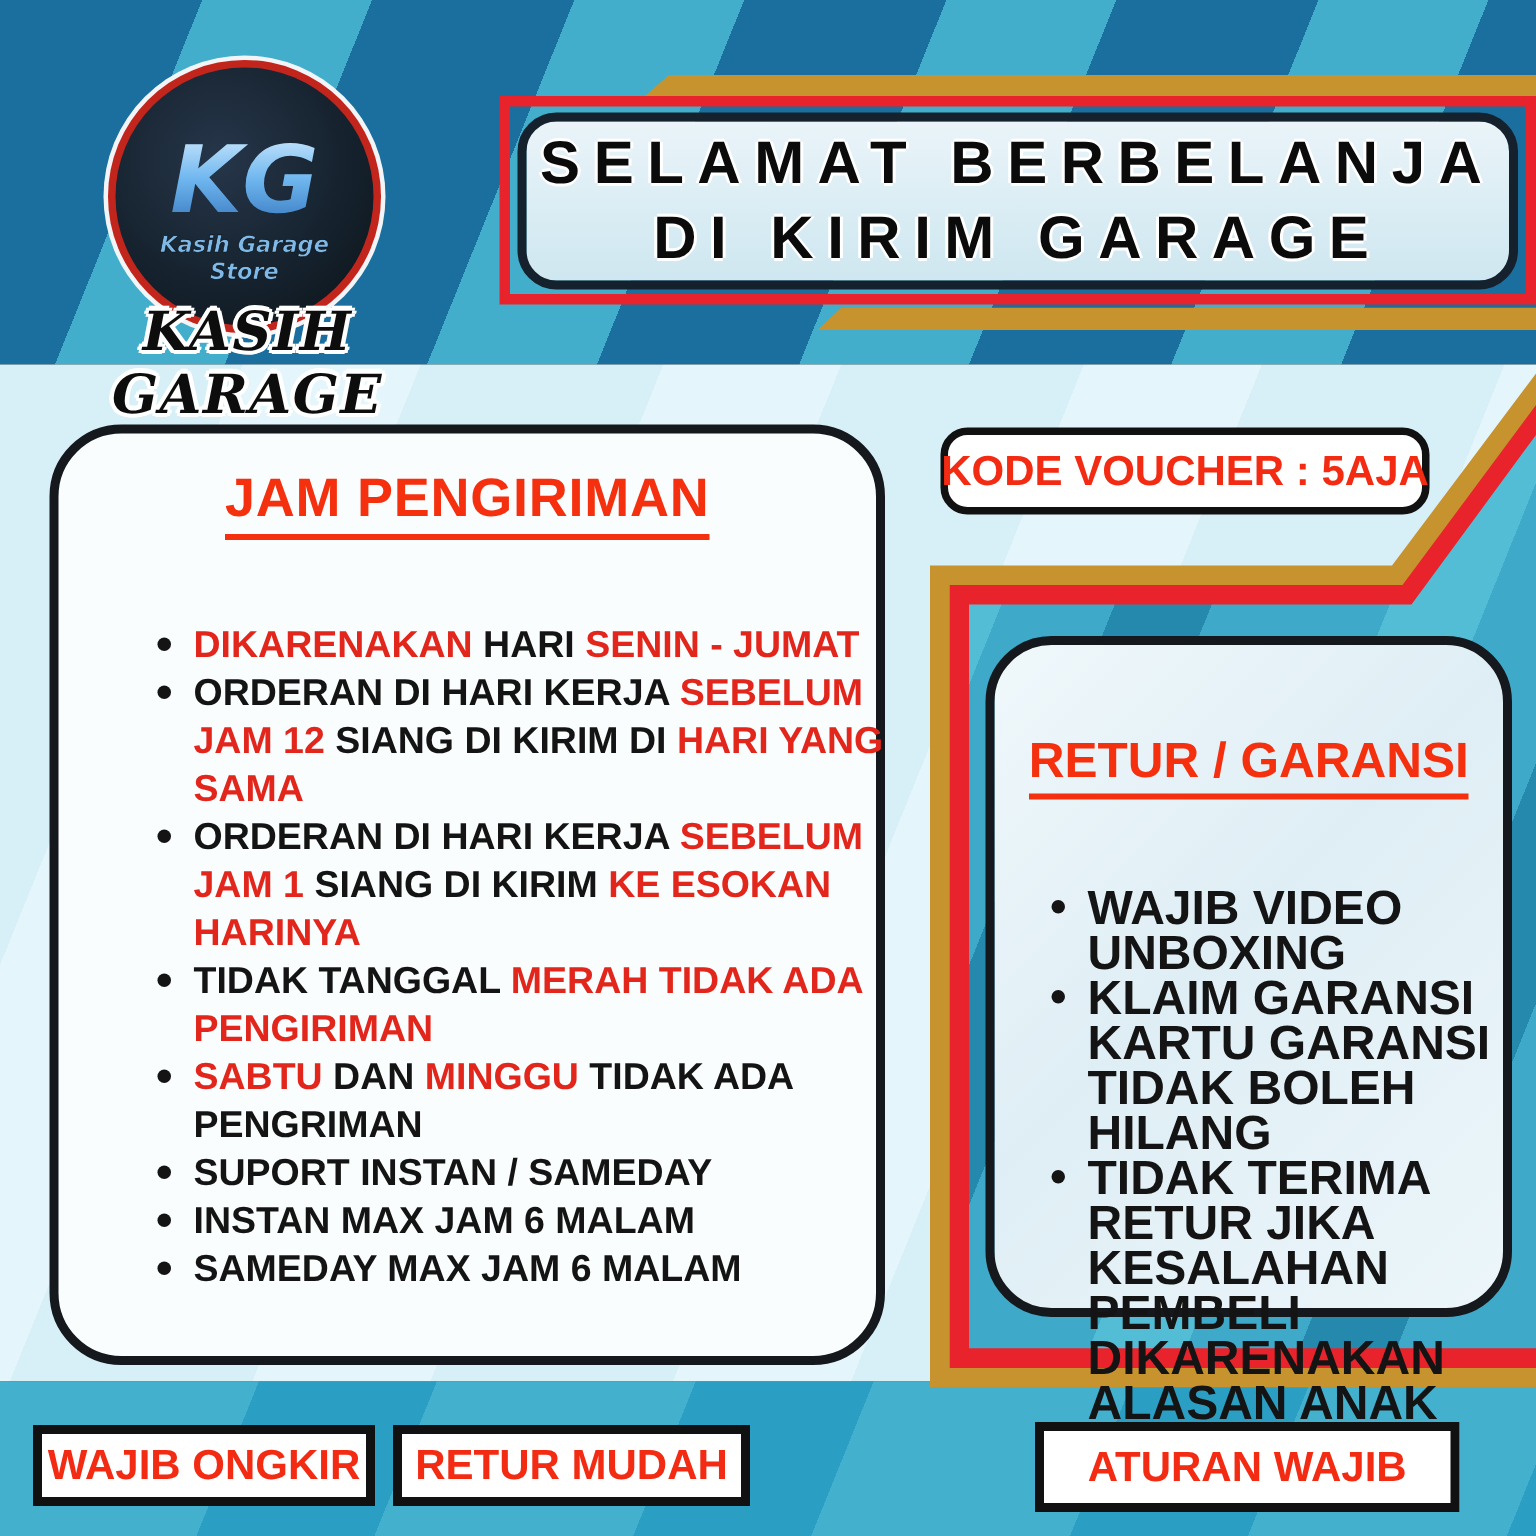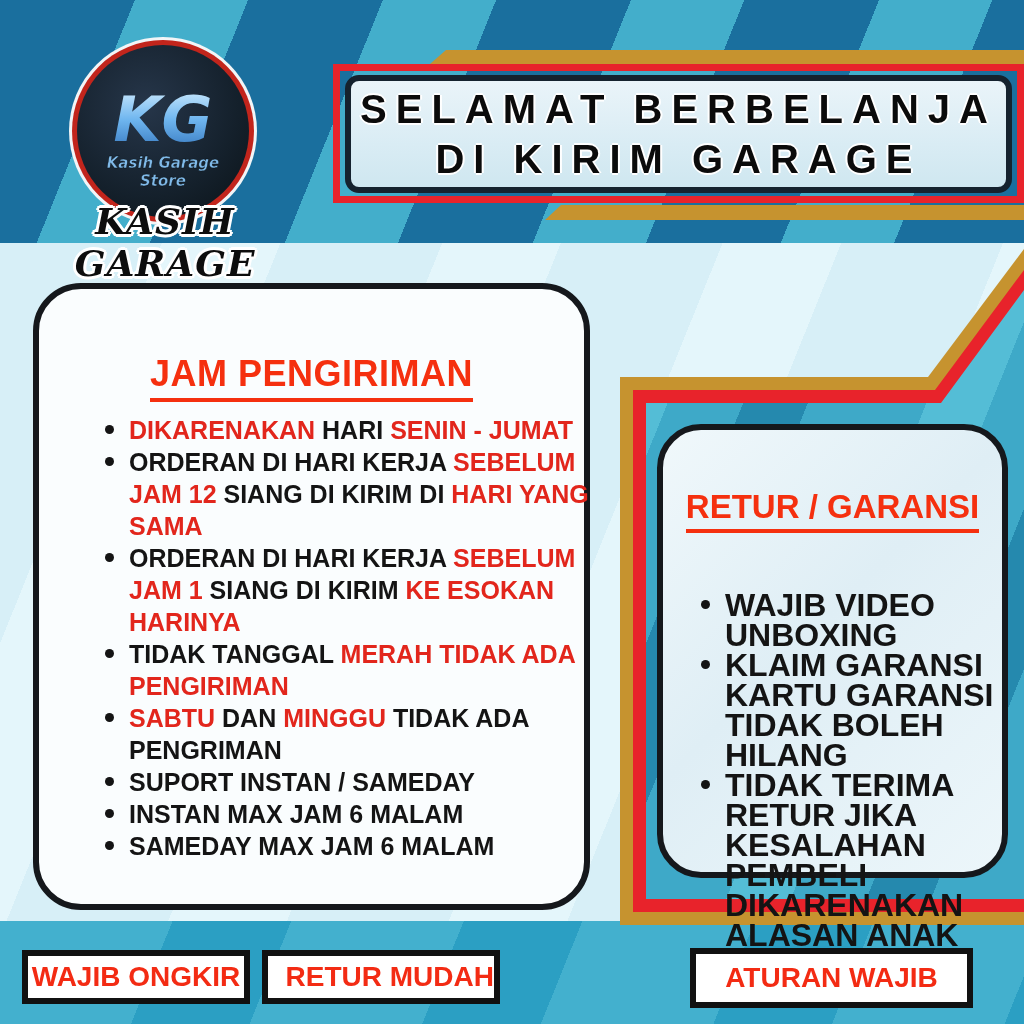--- a/index.html
+++ b/index.html
@@ -17,21 +17,21 @@
   
   .gold-stripe-1{position:absolute;left:0;top:0;width:1024px;height:1024px;background:#c6932f;
     clip-path:polygon(430px 64px,446px 50px,1024px 50px,1024px 64px);}
   .gold-stripe-2{position:absolute;left:0;top:0;width:1024px;height:1024px;background:#c6932f;
     clip-path:polygon(545px 220px,561px 205px,1024px 205px,1024px 220px);}
 
   
   .banner-red{position:absolute;left:333px;top:64px;width:691px;height:139px;
     border:7px solid #e8232b;box-sizing:border-box;}
   .banner-inner{position:absolute;left:345px;top:75px;width:667px;height:118px;
-    box-sizing:border-box;border:6px solid #15222e;border-radius:14px;
+    box-sizing:border-box;border:6px solid #15222e;border-radius:26px;
     background:linear-gradient(180deg,#eaf4f9 0%,#d9ecf4 60%,#cfe7f0 100%);
     display:flex;flex-direction:column;align-items:center;justify-content:center;}
   .banner-line{font-size:40px;font-weight:bold;letter-spacing:9px;color:#0b0b0b;
     line-height:50px;white-space:nowrap;
     text-shadow:-2px 0 #fff,2px 0 #fff,0 -2px #fff,0 2px #fff;}
 
   
   .logo-wrap{position:absolute;left:68px;top:36px;width:190px;height:190px;}
   .brand-name{position:absolute;left:0px;top:200px;width:330px;text-align:center;
     font-family:"DejaVu Serif",serif;font-style:italic;font-weight:bold;font-size:36px;
@@ -57,21 +57,21 @@
   
   .panel-left{position:absolute;left:33px;top:283px;width:557px;height:627px;
     box-sizing:border-box;background:#fafdfe;border:6px solid #15181c;border-radius:48px;}
   .panel-right{position:absolute;left:657px;top:424px;width:351px;height:454px;
     box-sizing:border-box;border:6px solid #15181c;border-radius:44px;
     background:linear-gradient(135deg,#f0f8fb 0%,#dfeef5 45%,#ecf6fa 100%);}
   .panel-title{position:absolute;left:0;width:100%;text-align:center;}
   .panel-title span{display:inline-block;font-weight:bold;color:#f5300f;
     border-bottom:4px solid #f5300f;padding-bottom:3px;}
   .panel-left .panel-title{top:22px;}
-  .panel-left .panel-title span{font-size:36px;letter-spacing:0.5px;margin-top:42px;}
+  .panel-left .panel-title span{font-size:36px;letter-spacing:0.5px;}
   .panel-right .panel-title{top:58px;}
   .panel-right .panel-title span{font-size:33px;}
 
   ul.policy{list-style:none;margin:0;padding:0;position:absolute;}
   ul.policy li{position:relative;padding-left:26px;font-weight:bold;}
   ul.policy li::before{content:"";position:absolute;left:2px;width:9px;height:9px;
     border-radius:50%;background:#141414;}
   .shipping-list{left:64px;top:125px;width:505px;}
   .shipping-list li{font-size:25px;line-height:32px;}
   .shipping-list li::before{top:11px;}
@@ -79,21 +79,21 @@
   .returns-list li{font-size:32px;line-height:30px;color:#141414;}
   .returns-list li::before{top:10px;}
   .seg-red{color:#e2261c;}
   .seg-black{color:#141414;}
 
   
   .foot-badge{position:absolute;box-sizing:border-box;background:#fff;border:6px solid #111;
     display:flex;align-items:center;justify-content:center;}
   .foot-badge span{font-weight:bold;color:#f32b13;font-size:28px;white-space:nowrap;}
   .badge-free{left:22px;top:950px;width:228px;height:54px;}
-  .badge-retur{left:262px;top:950px;width:238px;height:54px;justify-content:flex-end;}
+  .badge-retur{left:262px;top:950px;width:238px;height:54px;}
   .badge-aturan{left:690px;top:948px;width:283px;height:60px;}
 </style>
 </head>
 <body>
 
 <div id="canvas">
 
   <div class="top-band"></div>
   <div class="mid-band"></div>
   <div class="bottom-band"></div>
@@ -127,20 +127,23 @@
       <circle cx="95" cy="95" r="94" fill="#f2f5f7"></circle>
       <circle cx="95" cy="95" r="91" fill="#c2251c"></circle>
       <circle cx="95" cy="95" r="86" fill="url(#logoBg)"></circle>
       <text x="95" y="105" text-anchor="middle" font-family="DejaVu Sans, sans-serif" font-size="62" font-weight="bold" font-style="italic" fill="url(#kgGrad)">KG</text>
       <text x="95" y="132" text-anchor="middle" font-family="DejaVu Sans, sans-serif" font-size="15" font-weight="bold" font-style="italic" fill="#7fb9e8" stroke="#0a1115" stroke-width="0.4">Kasih Garage</text>
       <text x="95" y="150" text-anchor="middle" font-family="DejaVu Sans, sans-serif" font-size="15" font-weight="bold" font-style="italic" fill="#7fb9e8" stroke="#0a1115" stroke-width="0.4">Store</text>
     </svg>
   </div>
   <div class="brand-name">KASIH GARAGE</div>
 
+  <div class="voucher">
+    <span>KODE VOUCHER : 5AJA</span>
+  </div>
 
   <div class="panel-left">
     <div class="panel-title">
       <span>JAM PENGIRIMAN</span>
     </div>
     <ul class="policy shipping-list">
         <li><span class="seg-red">DIKARENAKAN </span><span class="seg-black">HARI </span><span class="seg-red">SENIN - JUMAT</span></li>
         <li><span class="seg-black">ORDERAN DI HARI KERJA </span><span class="seg-red">SEBELUM JAM 12 </span><span class="seg-black">SIANG DI KIRIM DI </span><span class="seg-red">HARI YANG SAMA</span></li>
         <li><span class="seg-black">ORDERAN DI HARI KERJA </span><span class="seg-red">SEBELUM JAM 1 </span><span class="seg-black">SIANG DI KIRIM </span><span class="seg-red">KE ESOKAN HARINYA</span></li>
         <li><span class="seg-black">TIDAK TANGGAL </span><span class="seg-red">MERAH TIDAK ADA PENGIRIMAN</span></li>

